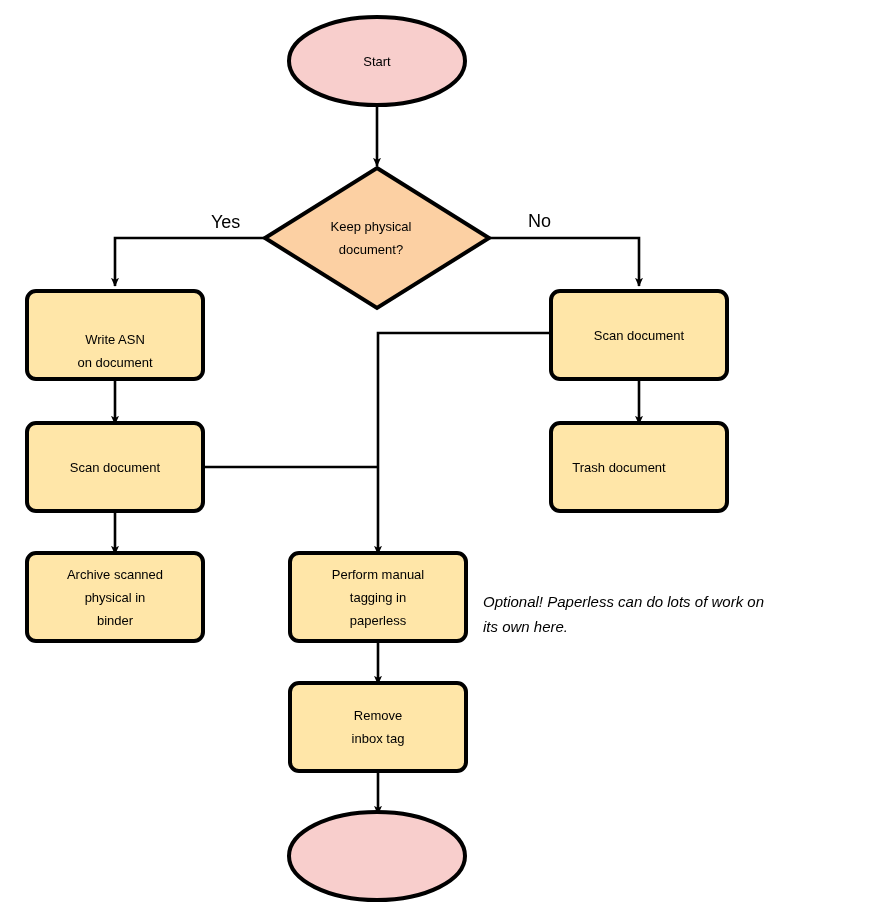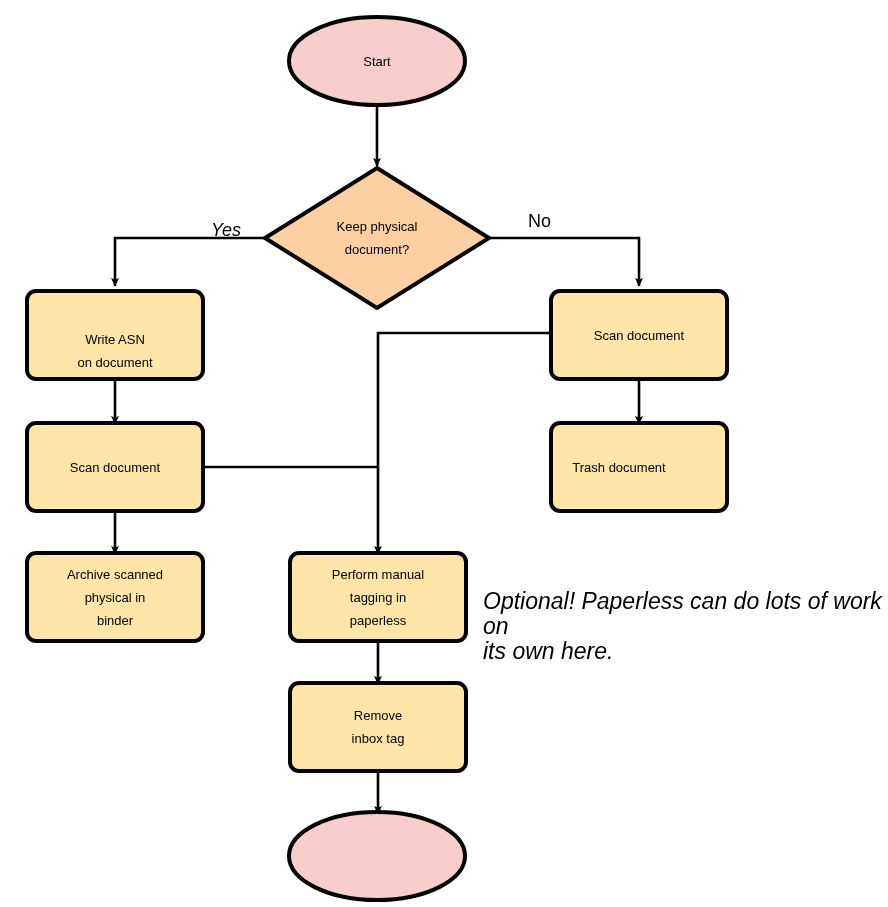--- a/index.html
+++ b/index.html
@@ -42,21 +42,21 @@
   .edge-label {
     position: absolute;
     color: #000000;
     font-size: 18px;
     line-height: 20px;
     white-space: nowrap;
   }
   .note-text {
     position: absolute;
     color: #000000;
-    font-size: 23px;
+    font-size: 15px;
     line-height: 25px;
     font-style: italic;
     white-space: pre-line;
   }
 </style>
 </head>
 <body>
 
 <div id="flow-canvas">
 
@@ -106,21 +106,21 @@
 
     <rect x="290" y="553" width="176" height="88" rx="9" ry="9" fill="#ffe6a8" stroke="#000000" stroke-width="4"></rect>
 
     <rect x="290" y="683" width="176" height="88" rx="9" ry="9" fill="#ffe6a8" stroke="#000000" stroke-width="4"></rect>
 
     <ellipse cx="377" cy="856" rx="88" ry="44" fill="#f8cecc" stroke="#000000" stroke-width="4"></ellipse>
   </svg>
 
   <div class="node-label" style="left:289px; top:17px; width:176px; height:88px;">Start</div>
 
-  <div class="node-label" style="left:289px; top:194px; width:176px; height:88px;text-align:center;">Keep physical
+  <div class="node-label" style="left:283px; top:194px; width:176px; height:88px;text-align:center;">Keep physical
 document?</div>
 
   <div class="node-label" style="left:27px; top:307px; width:176px; height:88px;">Write ASN
 on document</div>
 
   <div class="node-label" style="left:27px; top:423px; width:176px; height:88px;">Scan document</div>
 
   <div class="node-label" style="left:27px; top:553px; width:176px; height:88px;">Archive scanned
 physical in
 binder</div>
@@ -130,20 +130,20 @@
   <div class="node-label" style="left:531px; top:423px; width:176px; height:88px;">Trash document</div>
 
   <div class="node-label" style="left:290px; top:553px; width:176px; height:88px;">Perform manual
 tagging in
 paperless</div>
 
   <div class="node-label" style="left:290px; top:683px; width:176px; height:88px;">Remove
 inbox tag</div>
 
 
-  <div class="edge-label" style="left:211px; top:220px;font-style:italic;">Yes</div>
+  <div class="edge-label" style="left:211px; top:212px;">Yes</div>
 
   <div class="edge-label" style="left:510px; top:211px;margin-left:18px;">No</div>
 
   <div class="note-text" style="left:483px; top:589px; width:400px;">Optional! Paperless can do lots of work on
 its own here.</div>
 
 </div>
 
 </body></html>

